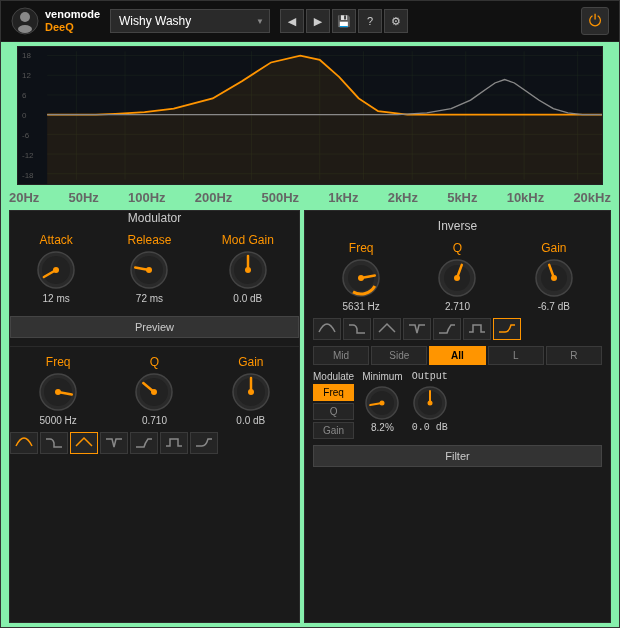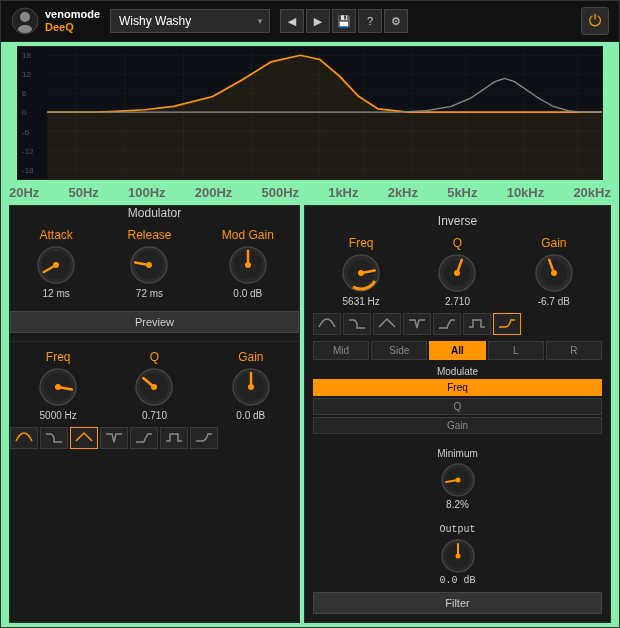--- a/index.html
+++ b/index.html
@@ -639,21 +639,21 @@
       </div>
 
       <div class="channel-btns">
         <button class="ch-btn">Mid</button>
         <button class="ch-btn">Side</button>
         <button class="ch-btn active">All</button>
         <button class="ch-btn">L</button>
         <button class="ch-btn">R</button>
       </div>
 
-      <div style="display:flex; gap:14px;flex-direction:column;">
+      <div style="display:flex; gap:8px;">
 
         <div style="display:flex; flex-direction:column; gap:0;">
           <div class="section-label">Modulate</div>
           <div class="modulate-list">
             <button class="mod-item active">Freq</button>
             <button class="mod-item">Q</button>
             <button class="mod-item">Gain</button>
           </div>
         </div>
 

